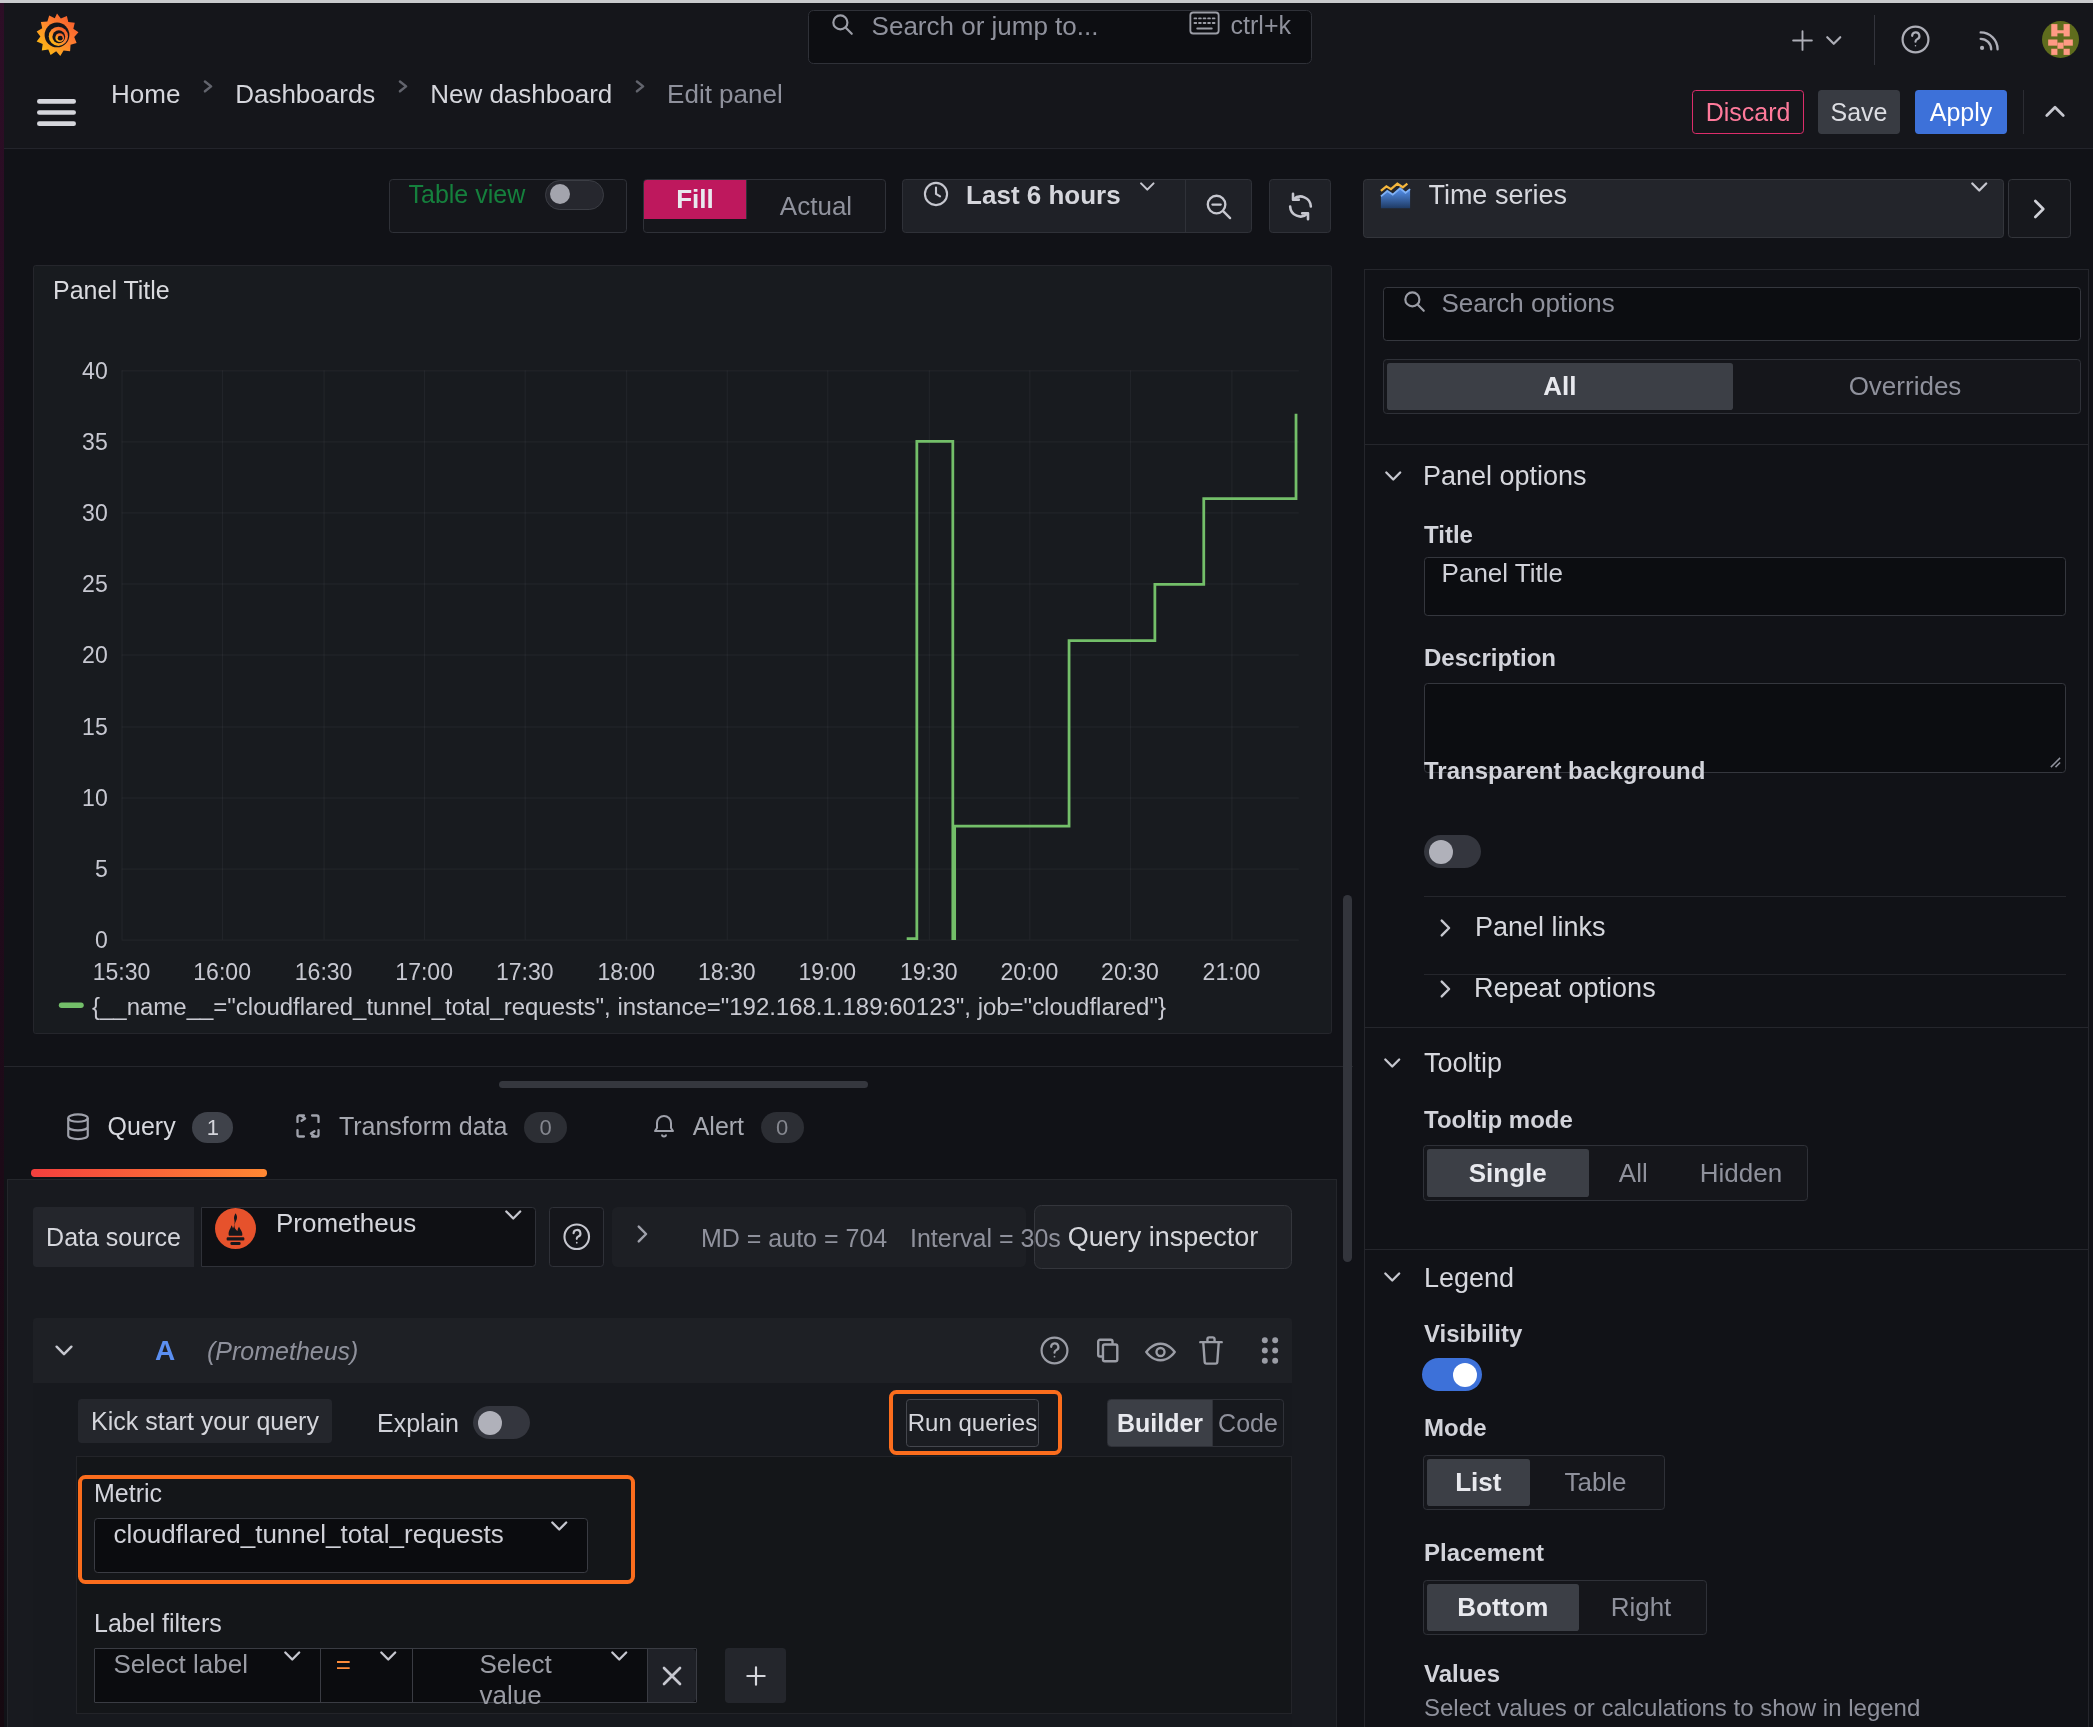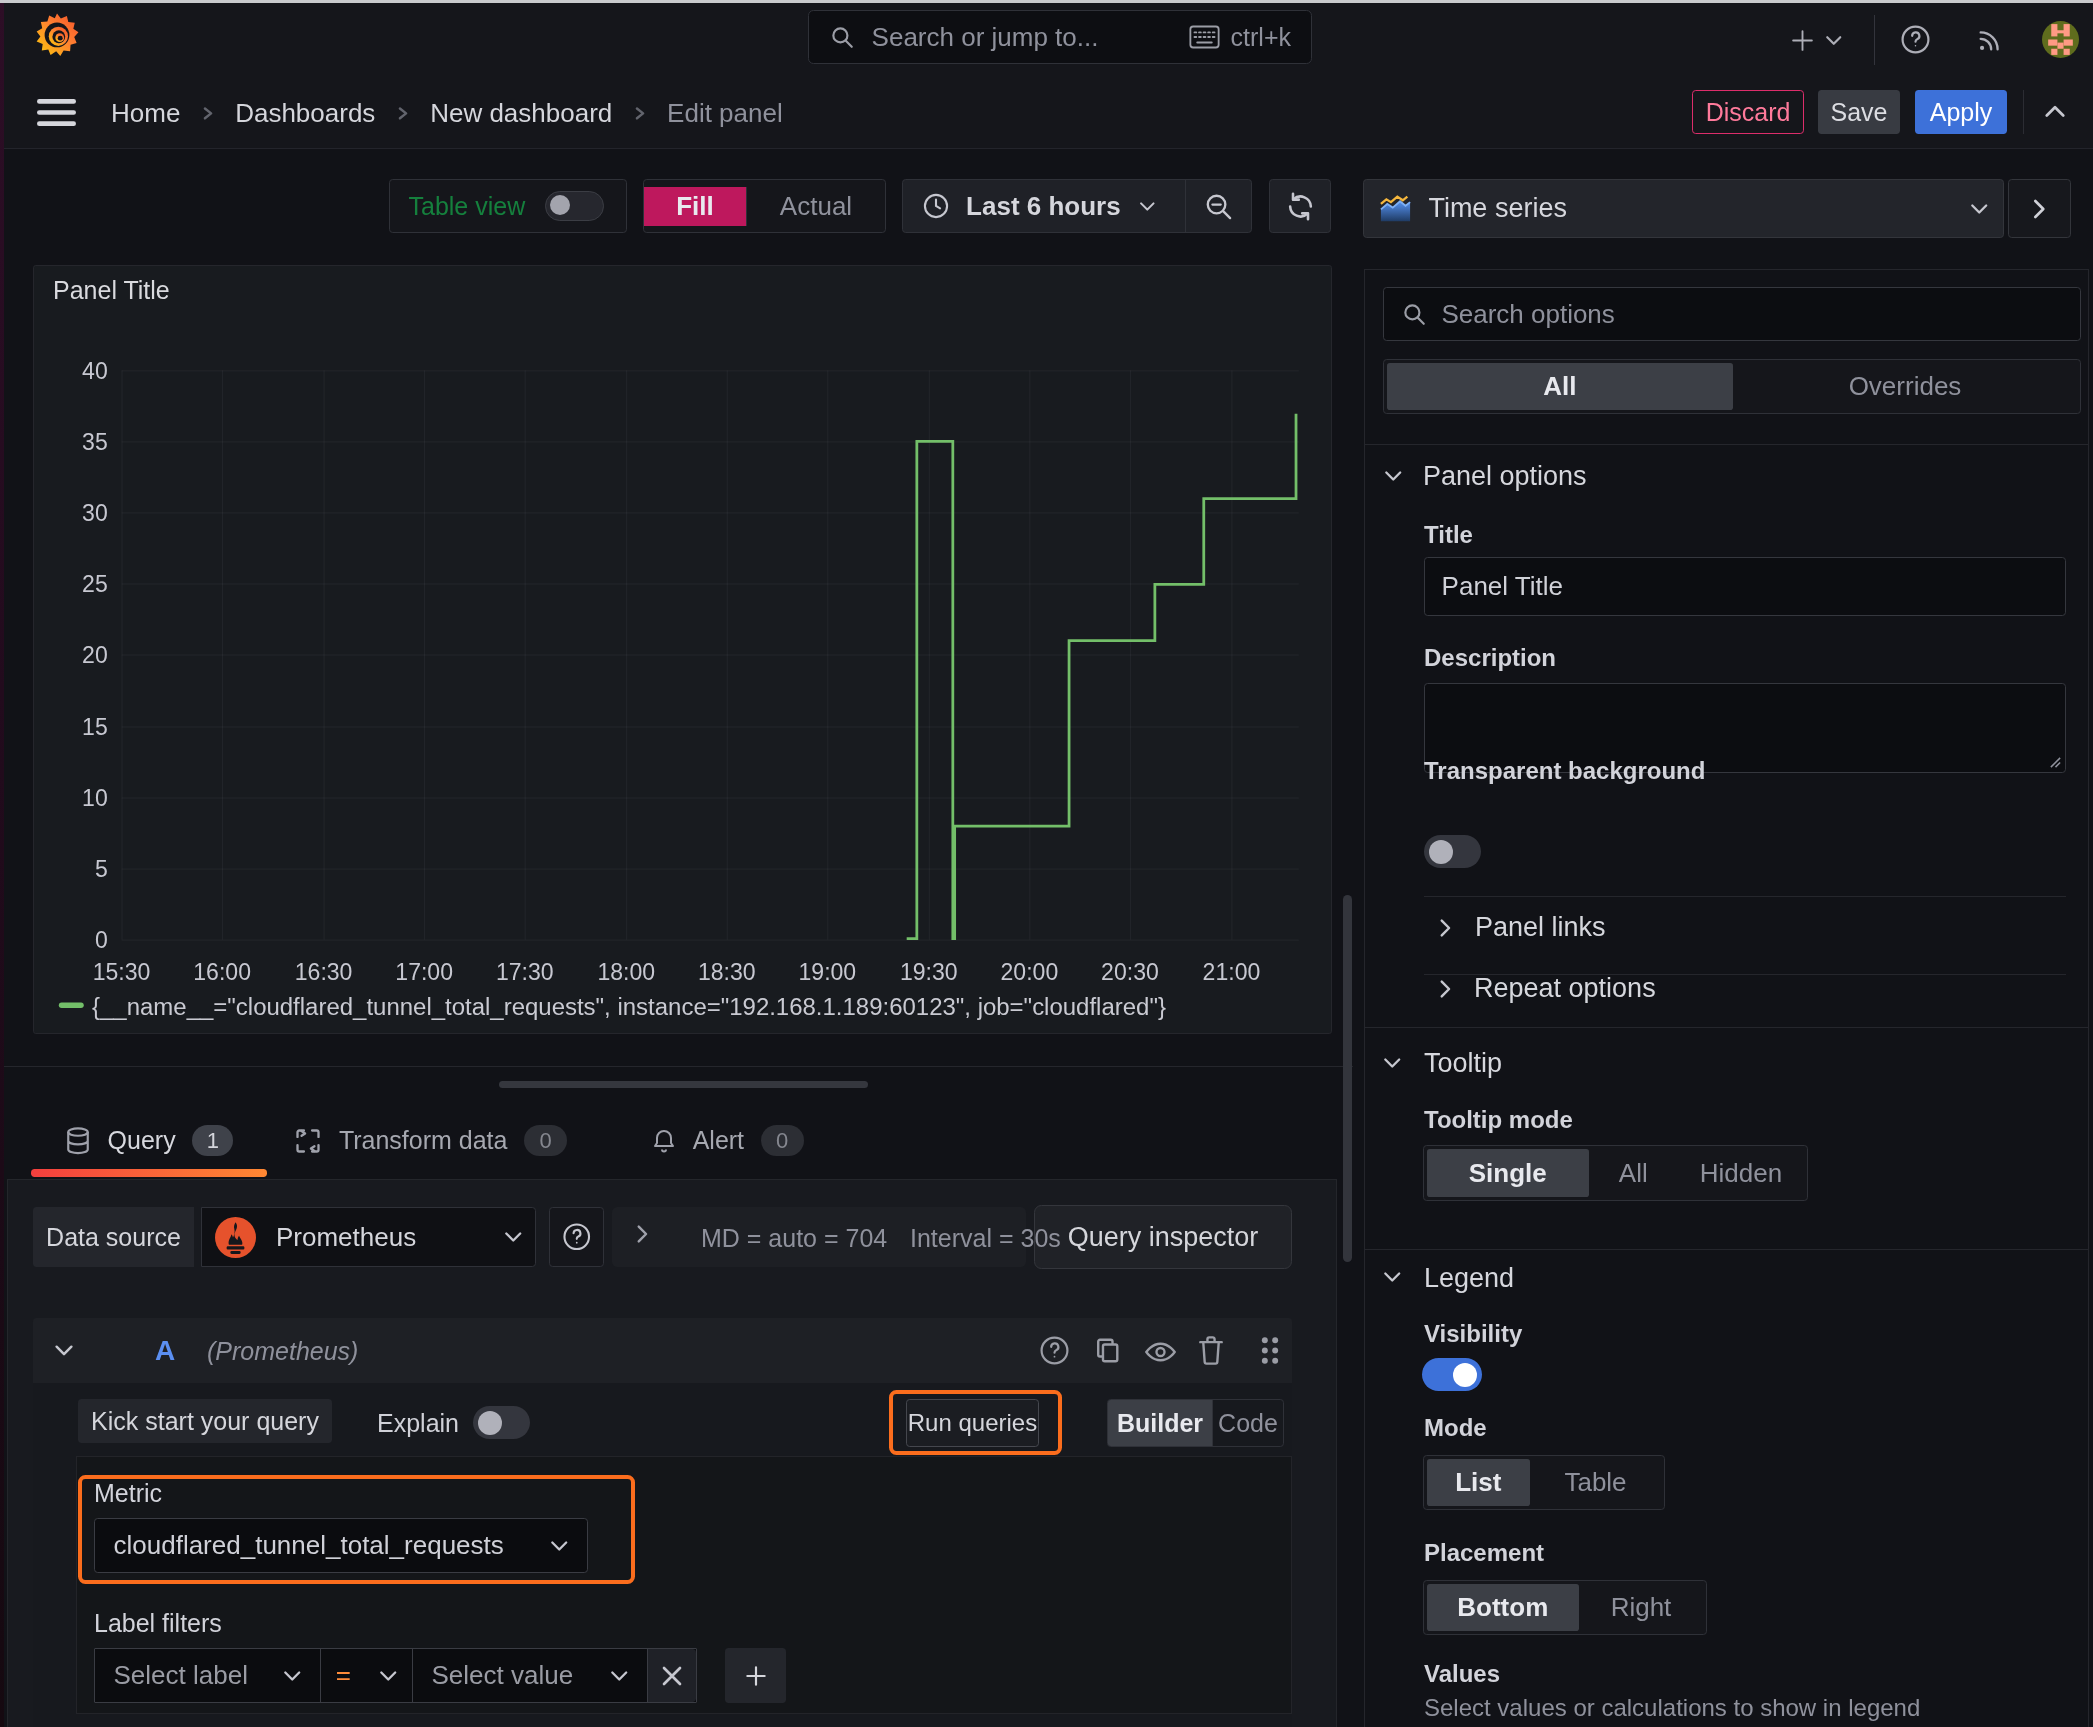--- a/index.html
+++ b/index.html
@@ -1,18 +1,18 @@
 <!DOCTYPE html>
 <html style="font-size:14.8px"><head>
 <meta charset="utf-8">
 <style>
 html,body{margin:0;padding:0;background:#111217;}
 #root{position:relative;width:2093px;height:1728px;overflow:hidden;background:#111217;font-family:"Liberation Sans",sans-serif;color:#ccccdc;}
 .ab{position:absolute;box-sizing:border-box;}
-.fx{display:flex;align-items:center;}
+.fx{display:flex;align-items:flex-start;}
 .fc{display:flex;align-items:center;justify-content:center;}
 .brd{border:0.9px solid #2f3138;border-radius:3.7px;}
 .t28{font-size:26px;color:#15803d;}
 .mut{color:#8f919c;}
 .lbl{font-size:24px;font-weight:700;color:#d2d3da;}
 svg{display:block;}
 </style>
 </head>
 <body>
 <div id="root">
@@ -352,21 +352,21 @@
           <path d="M2 3l6 6 6-6" stroke-linecap="round" stroke-linejoin="round"></path>
         </svg>
 </span>
 <span class="fx" style="width:92px;height:100%;padding:0 14.8px;border-right:0.9px solid #3a3c43;box-sizing:border-box;">
 <span style="font-size:26px;color:#ff8c3a;flex:1;">=</span>
 <svg width="18.5" height="14" viewBox="0 0 16 12" fill="none" stroke="#c6c7cf" stroke-width="2">
           <path d="M2 3l6 6 6-6" stroke-linecap="round" stroke-linejoin="round"></path>
         </svg>
 </span>
 <span class="fx" style="width:235px;height:100%;padding:0 18.5px;border-right:0.9px solid #3a3c43;box-sizing:border-box;">
-<span style="font-size:26px;color:#9a9ca4;flex:1;">Select value</span>
+<span style="font-size:26px;color:#9a9ca4;flex:1;margin-left:48px;">Select value</span>
 <svg width="18.5" height="14" viewBox="0 0 16 12" fill="none" stroke="#c6c7cf" stroke-width="2">
           <path d="M2 3l6 6 6-6" stroke-linecap="round" stroke-linejoin="round"></path>
         </svg>
 </span>
 <span class="fc" style="flex:1;height:100%;background:#1f2127;border-radius:0 3.7px 3.7px 0;">
 <svg width="24" height="24" viewBox="0 0 18 18" fill="none" stroke="#c6c7cf" stroke-width="2">
           <path d="M3 3l12 12M15 3L3 15" stroke-linecap="round"></path>
         </svg>
 </span>
 </div>

